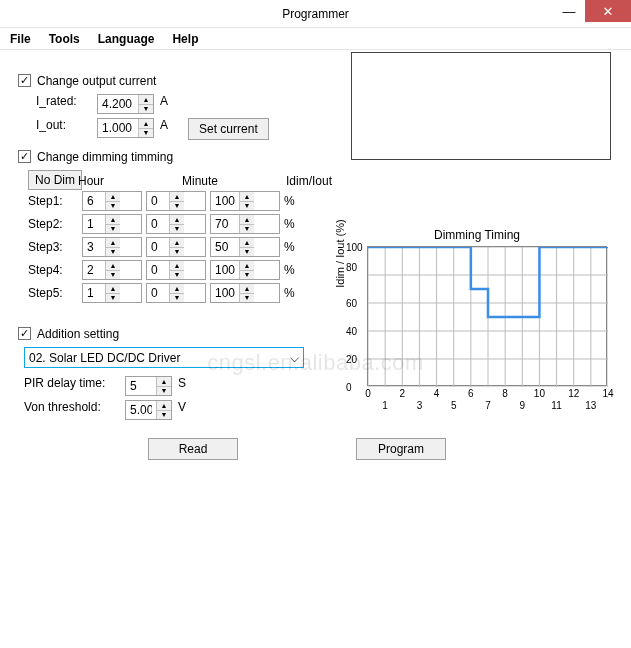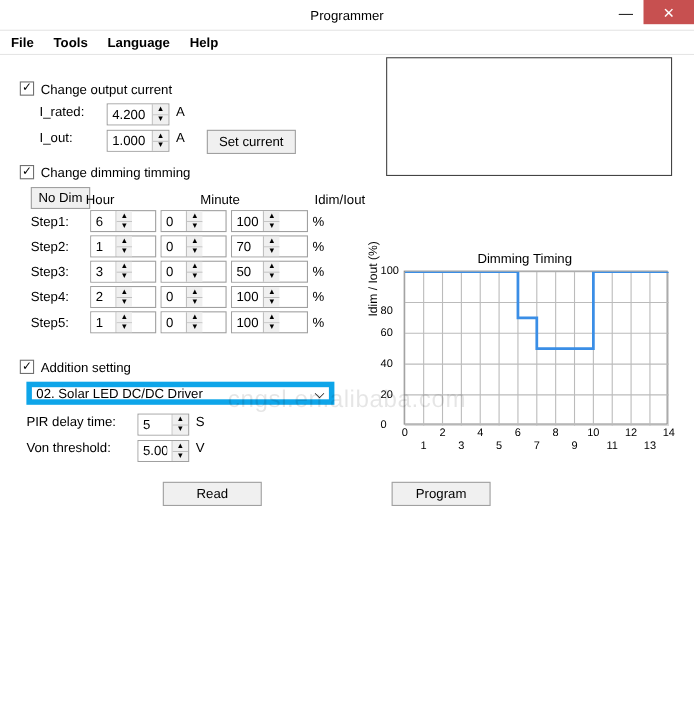--- a/index.html
+++ b/index.html
@@ -57,21 +57,21 @@
   .chart-area {
     position:absolute; right:14px; top:178px; width:280px; height:200px;
   }
   .chart-title { text-align:center; font-size:12px; margin-bottom:4px;}
   .chart-canvas { position:relative; width:240px; height:140px; margin-left:30px; border:1px solid #888;}
   .yaxis-label { position:absolute; left:-28px; top:50%; transform:rotate(-90deg) translateX(50%); transform-origin:left; font-size:11px; white-space:nowrap;}
   .xaxis-label { text-align:center; font-size:11px; margin-top:18px;}
   .ytick { position:absolute; left:-22px; font-size:10px; transform:translateY(-50%);}
   .xtick { position:absolute; bottom:-14px; font-size:10px; transform:translateX(-50%);}
   .step-line { stroke:#3a8ee6; stroke-width:2.5; fill:none;}
-  .selectbox { border:5px solid #0ea5e9; height:21px; width:280px; display:flex; align-items:center; justify-content:space-between; padding:0 4px; background:#fff;}
+  .selectbox { border:1px solid #0ea5e9; height:21px; width:280px; display:flex; align-items:center; justify-content:space-between; padding:0 4px; background:#fff;}
   .indent { margin-left:18px; }
   .bottom-buttons { display:flex; gap:118px; margin-left:130px; margin-top:18px;}
   .watermark { position:absolute; left:50%; top:300px; transform:translateX(-50%); font-size:22px; color:rgba(0,0,0,0.10); font-family:Arial; pointer-events:none; letter-spacing:0.5px;}
 </style>
 </head>
 <body>
 
 <div class="titlebar">
   <span class="title">Programmer</span>
   <div class="controls">
@@ -289,21 +289,21 @@
           <line y1="0" y2="140" x1="188.57142857142856" x2="188.57142857142856" stroke="#bbb"></line>
           <line y1="0" y2="140" x1="205.7142857142857" x2="205.7142857142857" stroke="#bbb"></line>
           <line y1="0" y2="140" x1="222.85714285714286" x2="222.85714285714286" stroke="#bbb"></line>
           <line y1="0" y2="140" x1="240" x2="240" stroke="#bbb"></line>
           <path d="M 0 0 L 102.85714285714285 0 L 102.85714285714285 42 L 120 42 L 120 70 L 171.42857142857144 70 L 171.42857142857144 0 L 205.7142857142857 0 L 205.7142857142857 0 L 222.85714285714286 0 L 222.85714285714286 0 L 240 0 " class="step-line"></path>
         </svg>
     <span class="ytick" style="top: 140px;">0</span>
         <span class="ytick" style="top: 112px;">20</span>
         <span class="ytick" style="top: 84px;">40</span>
         <span class="ytick" style="top: 56px;">60</span>
-        <span class="ytick" style="top: 36px;">80</span>
+        <span class="ytick" style="top: 20px;">80</span>
         <span class="ytick" style="top: 0px;">100</span>
         <span class="xtick" style="left: 0px;">0</span>
         <span class="xtick" style="left: 17.1429px; bottom: -26px;">1</span>
         <span class="xtick" style="left: 34.2857px;">2</span>
         <span class="xtick" style="left: 51.4286px; bottom: -26px;">3</span>
         <span class="xtick" style="left: 68.5714px;">4</span>
         <span class="xtick" style="left: 85.7143px; bottom: -26px;">5</span>
         <span class="xtick" style="left: 102.857px;">6</span>
         <span class="xtick" style="left: 120px; bottom: -26px;">7</span>
         <span class="xtick" style="left: 137.143px;">8</span>

